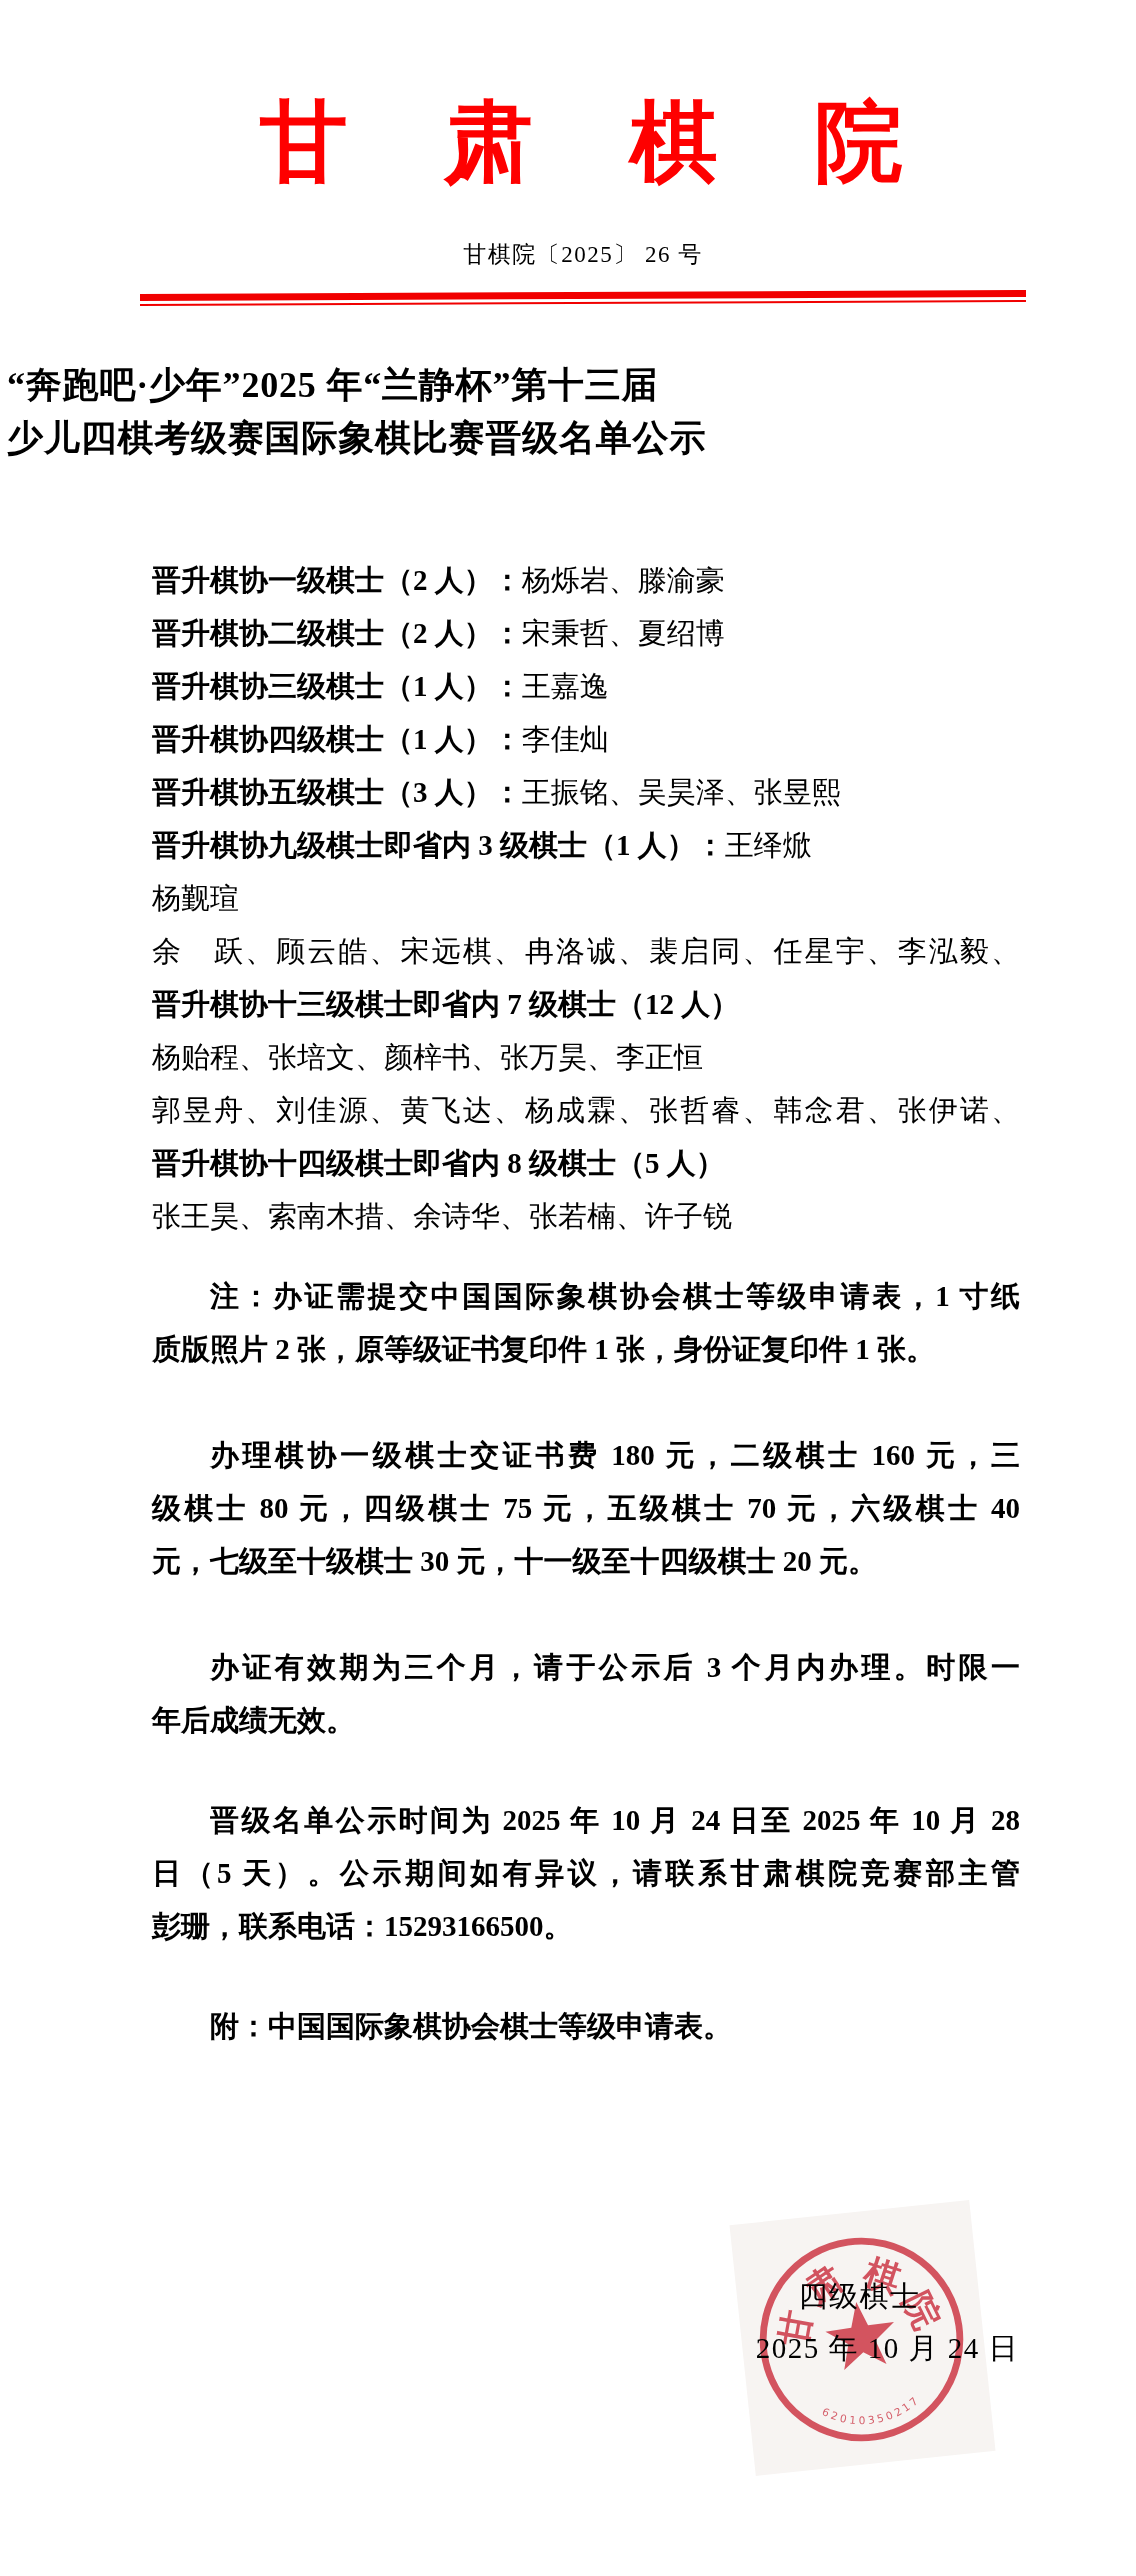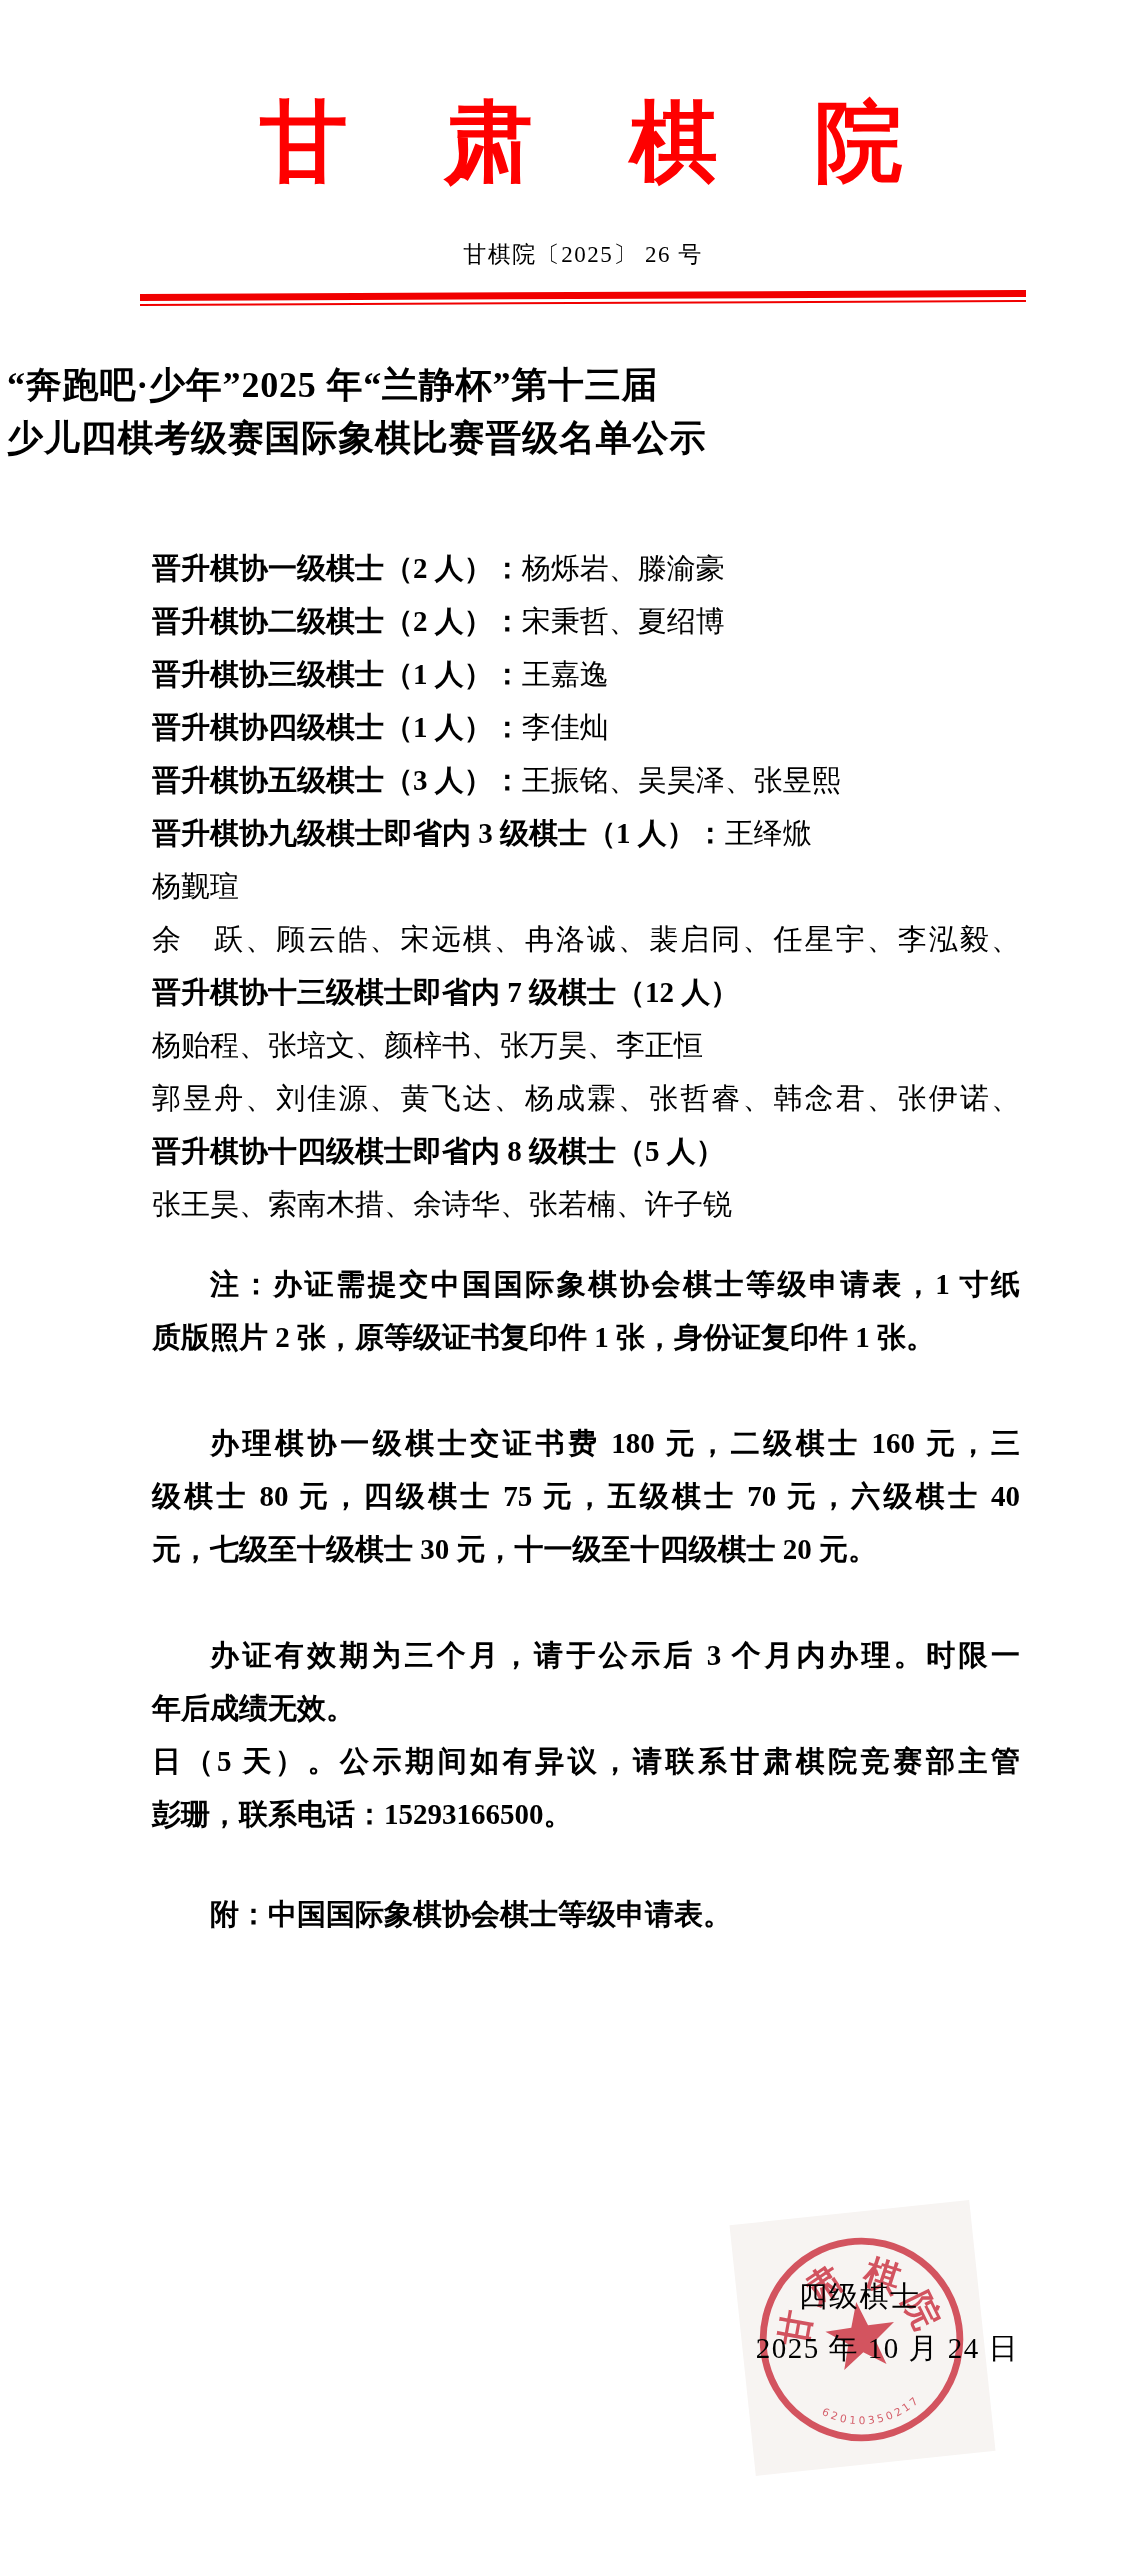--- a/index.html
+++ b/index.html
@@ -17,21 +17,21 @@
     position:absolute;top:239px;left:15px;width:1136px;text-align:center;
     font-size:23px;font-weight:400;letter-spacing:1.5px;
   }
   .rule-thick{position:absolute;left:140px;top:292px;width:886px;height:6.8px;background:#f10000;transform:rotate(-0.25deg);}
   .rule-thin{position:absolute;left:140px;top:302px;width:886px;height:2.3px;background:#f10000;transform:rotate(-0.25deg);}
   .notice-title{
     position:absolute;top:359px;left:0;width:1136px;text-align:left;
     font-size:36px;font-weight:700;line-height:53px;letter-spacing:0.8px;padding-left:7px;
   }
   .doc-body{
-    position:absolute;left:152px;top:542px;width:868px;
+    position:absolute;left:152px;top:554px;width:868px;
     font-size:29px;line-height:53px;
   }
   .ln{min-height:53px;}
   .lbl{font-weight:700;}
   .nm{font-weight:400;}
   .para{font-weight:600;}
   .fill{text-align:justify;text-align-last:justify;}
   .indent{text-indent:58px;}
   .gap-sm{margin-top:26.5px;}
   .gap{margin-top:53px;}
@@ -84,20 +84,21 @@
   <div class="ln para indent fill gap-sm">注：办证需提交中国国际象棋协会棋士等级申请表，1 寸纸</div>
   <div class="ln para">质版照片 2 张，原等级证书复印件 1 张，身份证复印件 1 张。</div>
 
   <div class="ln para indent fill gap">办理棋协一级棋士交证书费 180 元，二级棋士 160 元，三</div>
   <div class="ln para fill">级棋士 80 元，四级棋士 75 元，五级棋士 70 元，六级棋士 40</div>
   <div class="ln para">元，七级至十级棋士 30 元，十一级至十四级棋士 20 元。</div>
 
   <div class="ln para indent fill gap">办证有效期为三个月，请于公示后 3 个月内办理。时限一</div>
   <div class="ln para">年后成绩无效。</div>
 
+  <div class="ln para indent fill gap-md">晋级名单公示时间为 2025 年 10 月 24 日至 2025 年 10 月 28</div>
   <div class="ln para fill">日（5 天）。公示期间如有异议，请联系甘肃棋院竞赛部主管</div>
   <div class="ln para">彭珊，联系电话：15293166500。</div>
 
   <div class="ln para indent gap-md">附：中国国际象棋协会棋士等级申请表。</div>
 </div>
 
 <div class="seal-patch"></div>
 
 <svg class="seal-svg" width="227" height="227" viewBox="0 0 300 300" xmlns="http://www.w3.org/2000/svg" xmlns:xlink="http://www.w3.org/1999/xlink">
   <defs>

